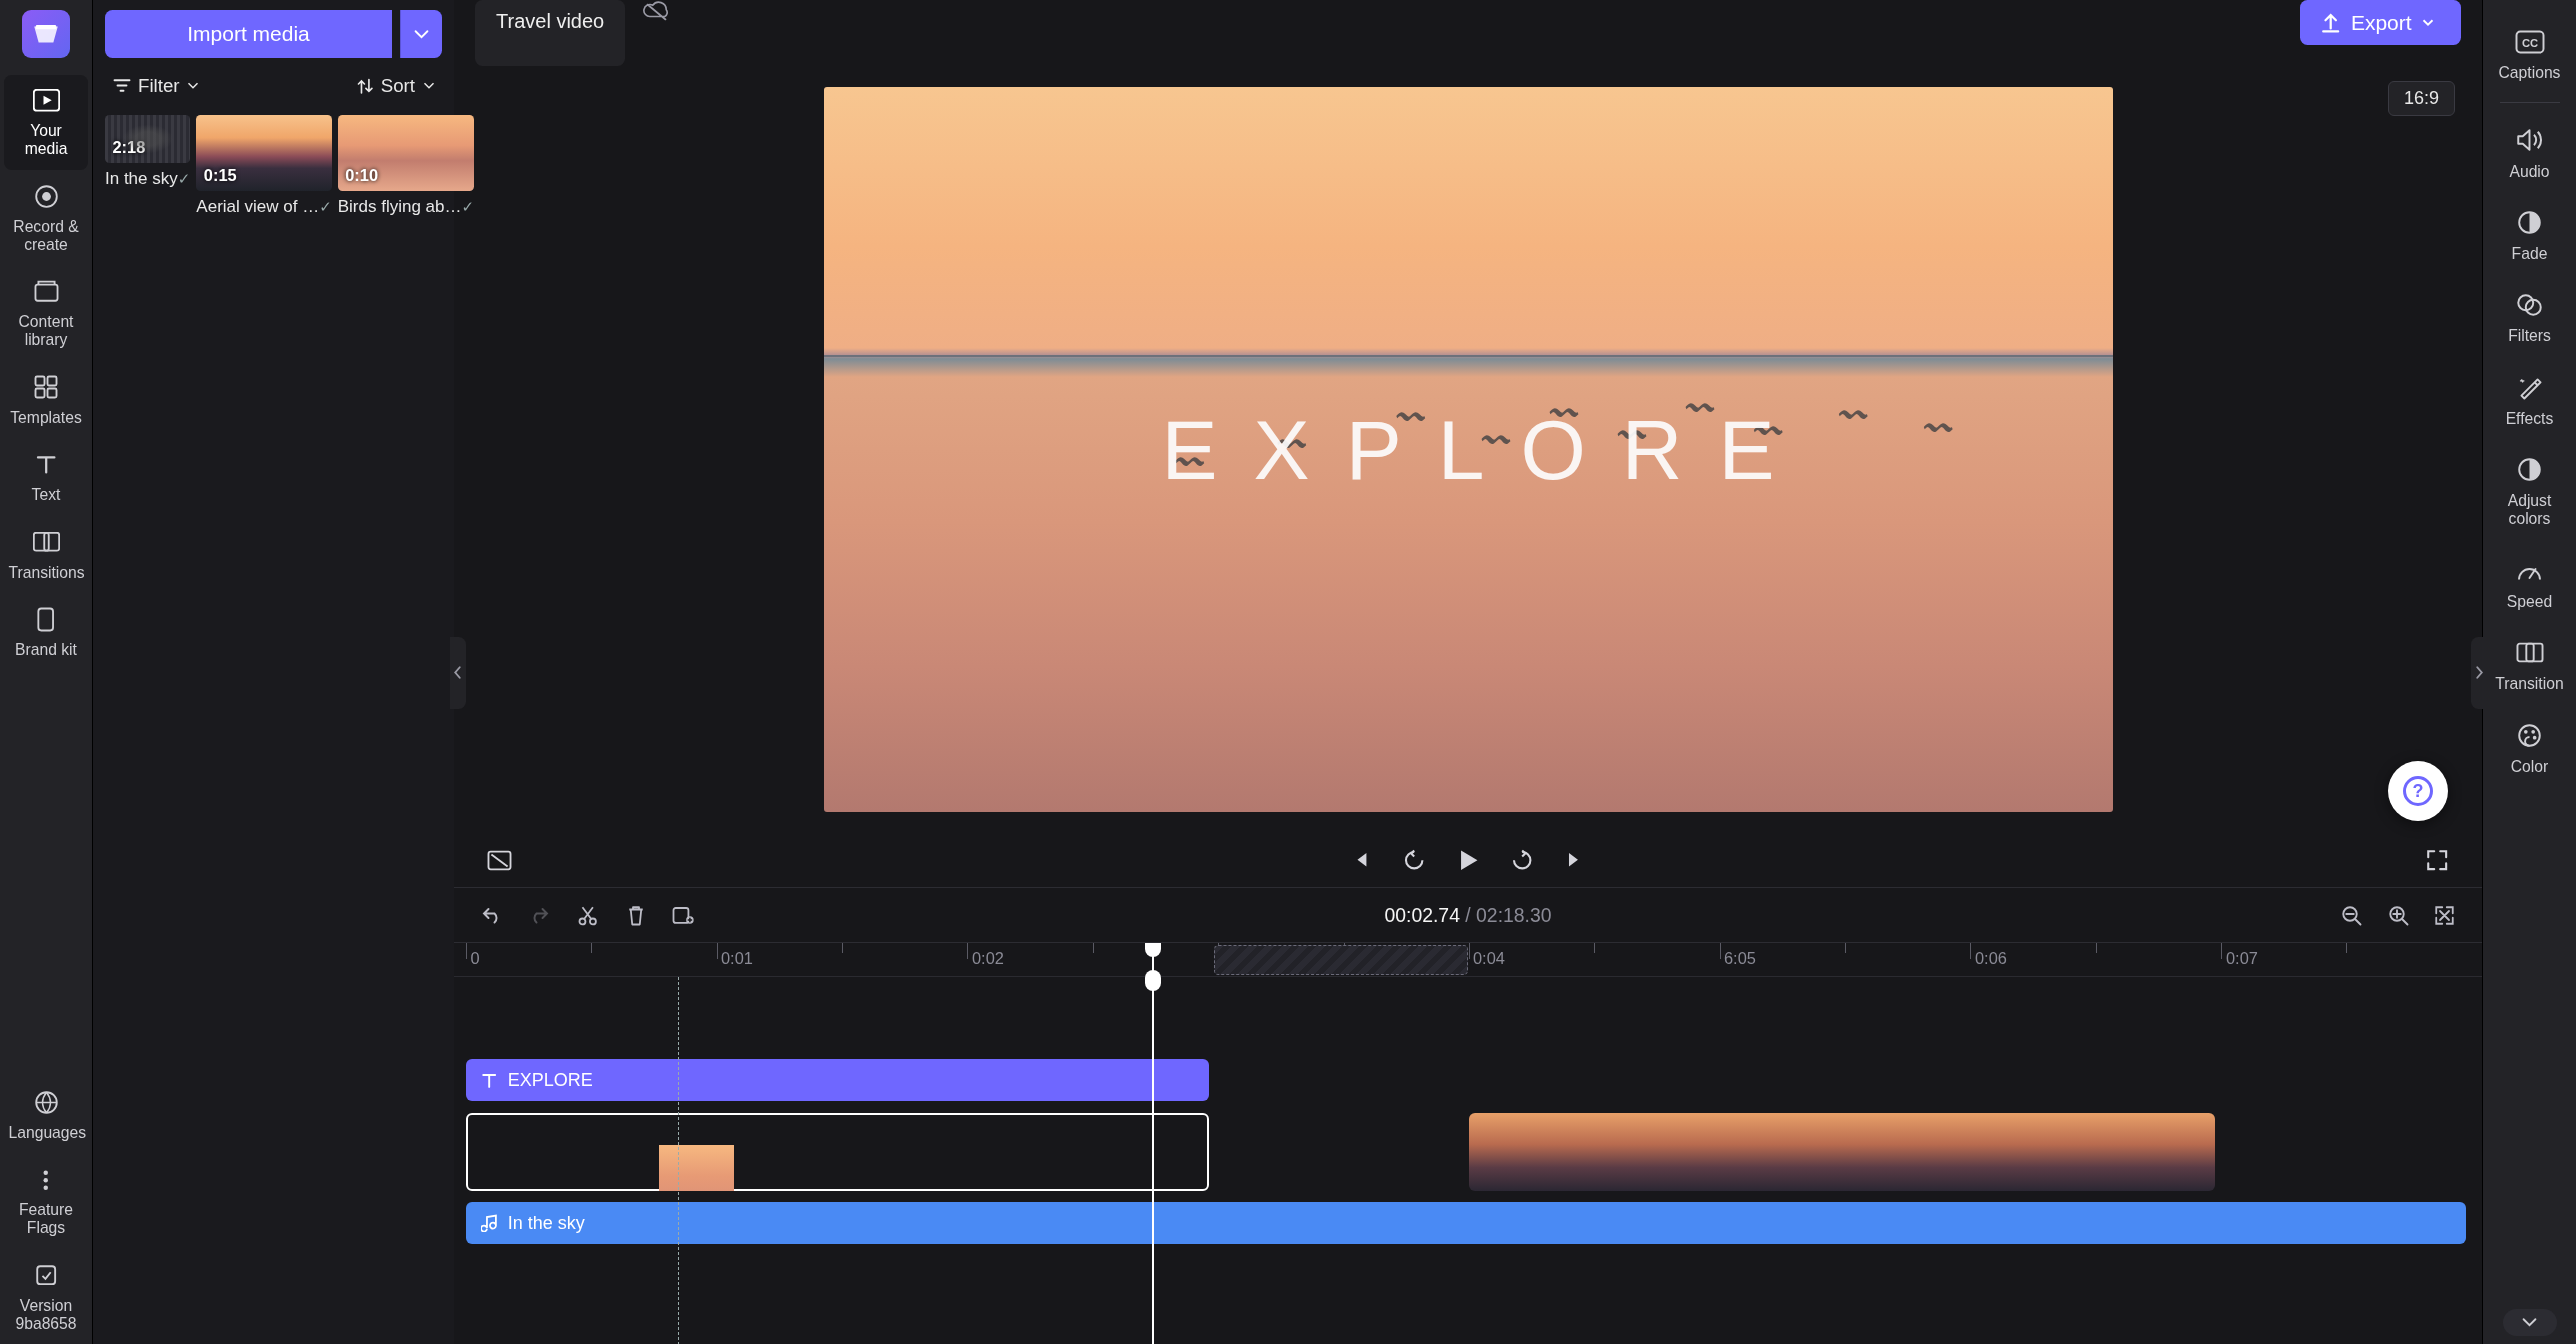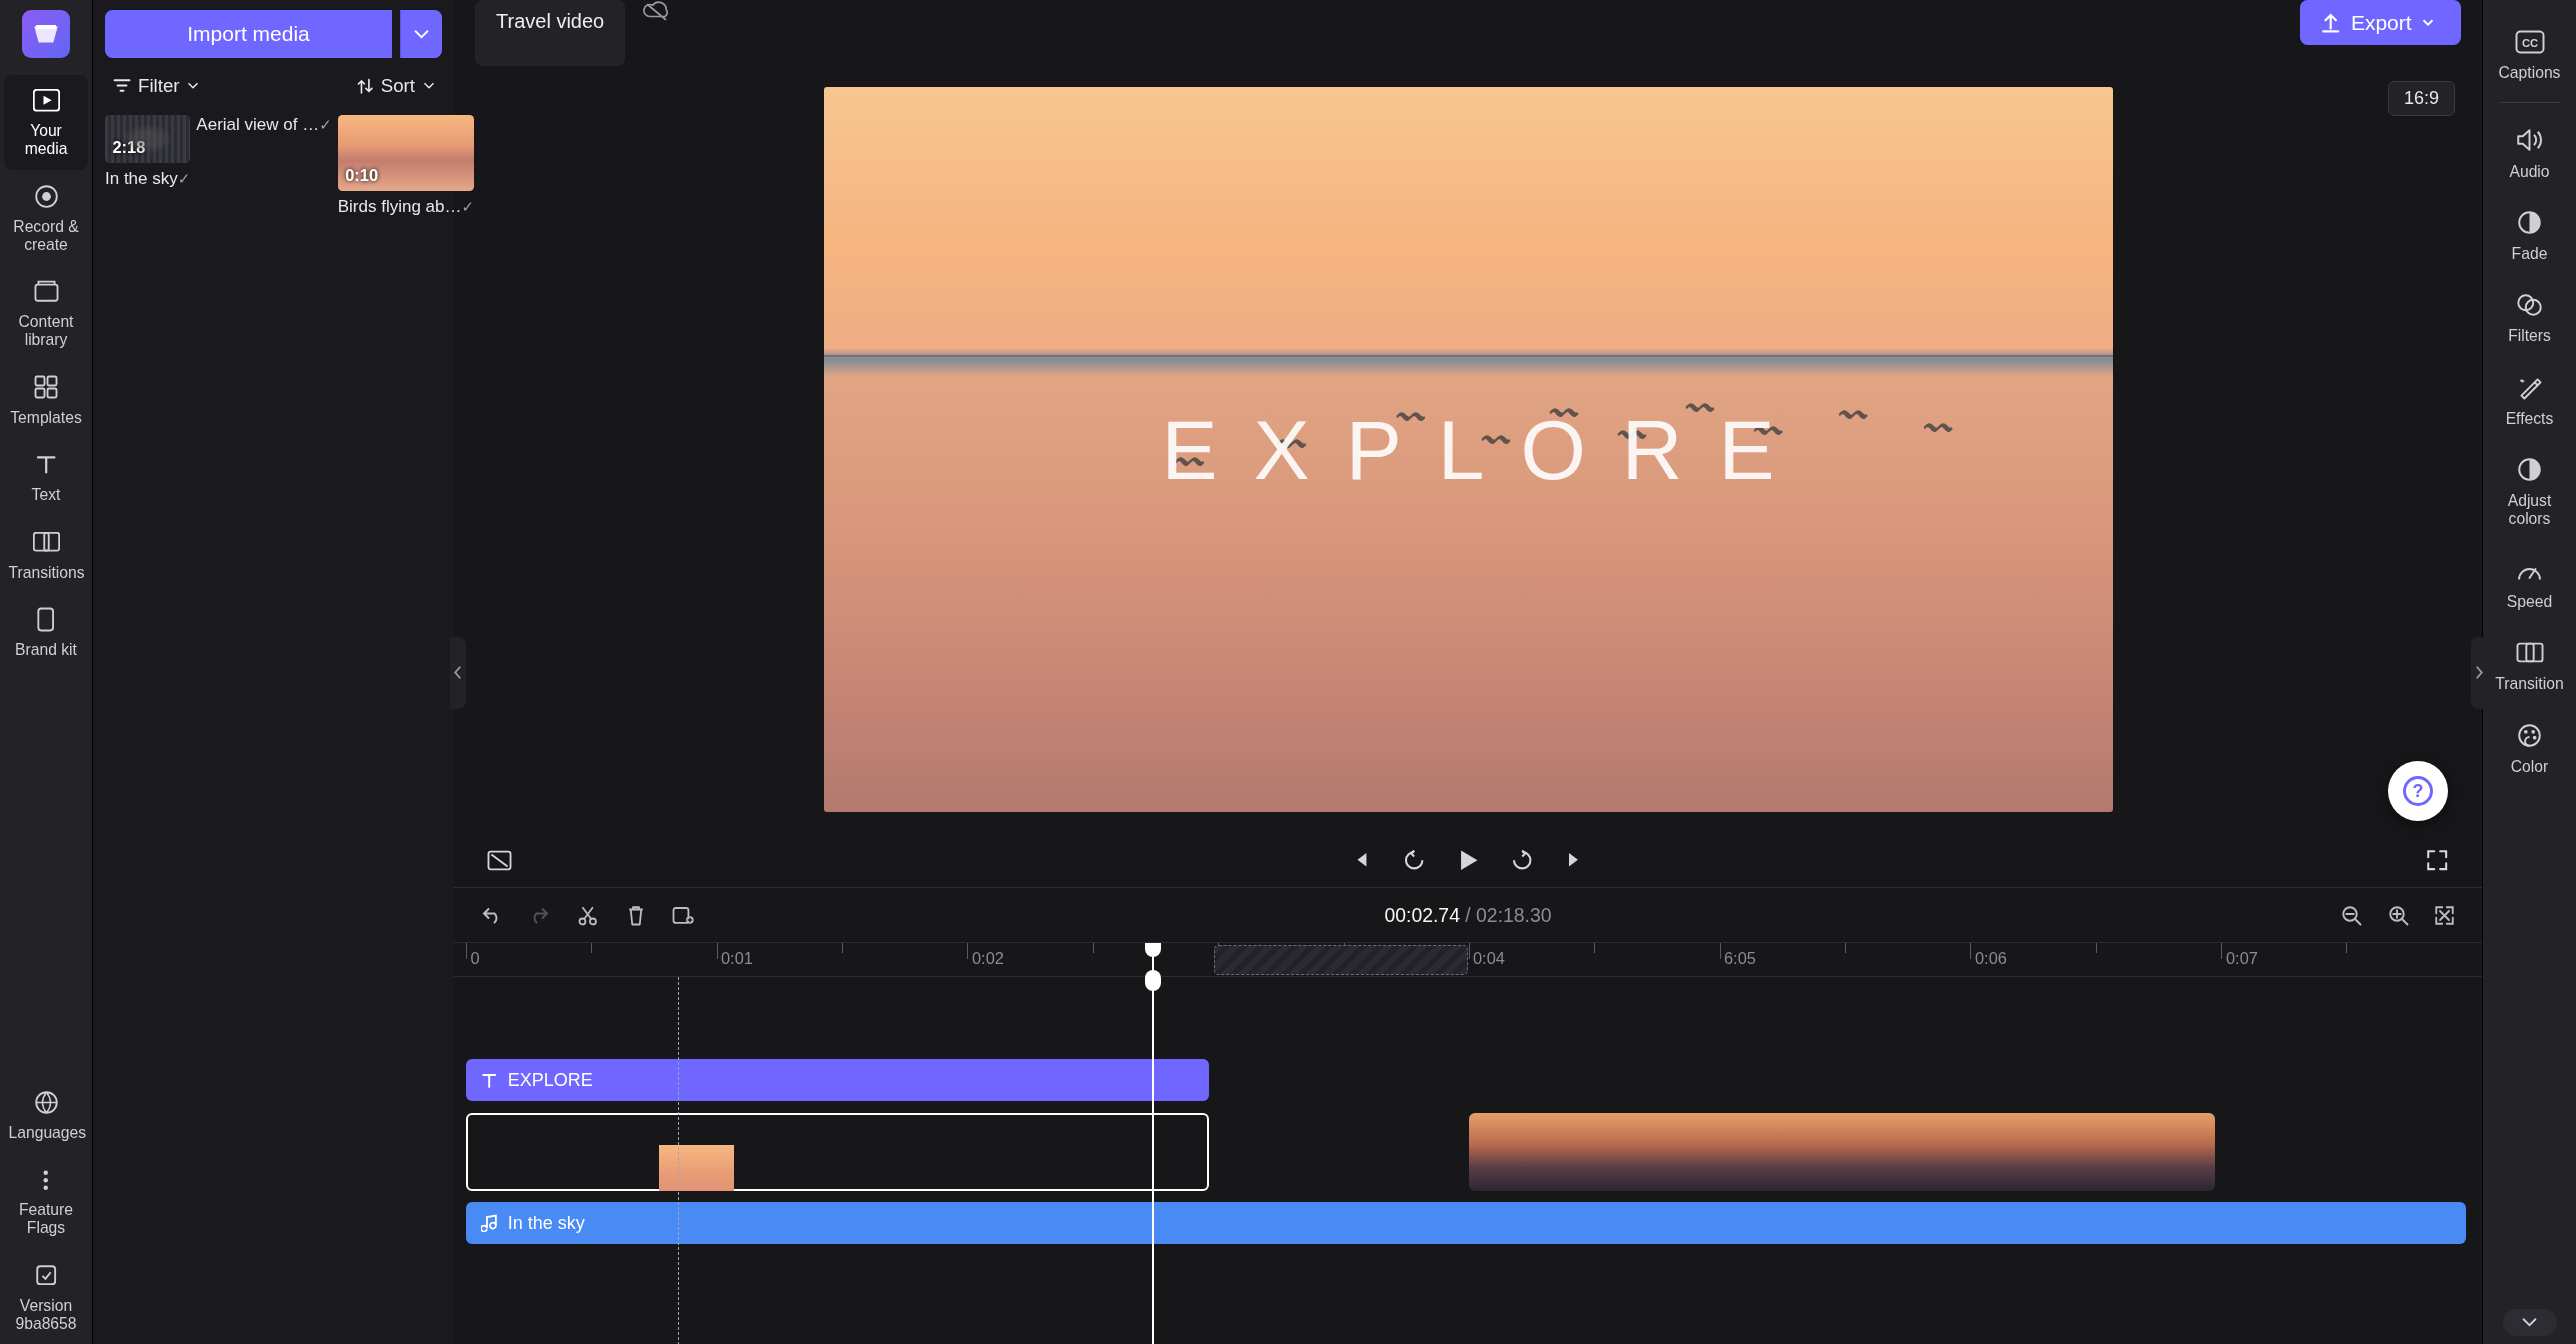--- a/index.html
+++ b/index.html
@@ -233,20 +233,23 @@
     <div class="media-item">
       <div class="thumb thumb1">
           <span class="dur">2:18</span>
         </div>
       <div class="media-name-row">
           <span class="media-name">In the sky</span>
           <span class="check">✓</span>
         </div>
     </div>
     <div class="media-item">
+      <div class="thumb thumb2">
+          <span class="dur">0:15</span>
+        </div>
       <div class="media-name-row">
           <span class="media-name">Aerial view of …</span>
           <span class="check">✓</span>
         </div>
     </div>
     <div class="media-item">
       <div class="thumb thumb3">
           <span class="dur">0:10</span>
         </div>
       <div class="media-name-row">

